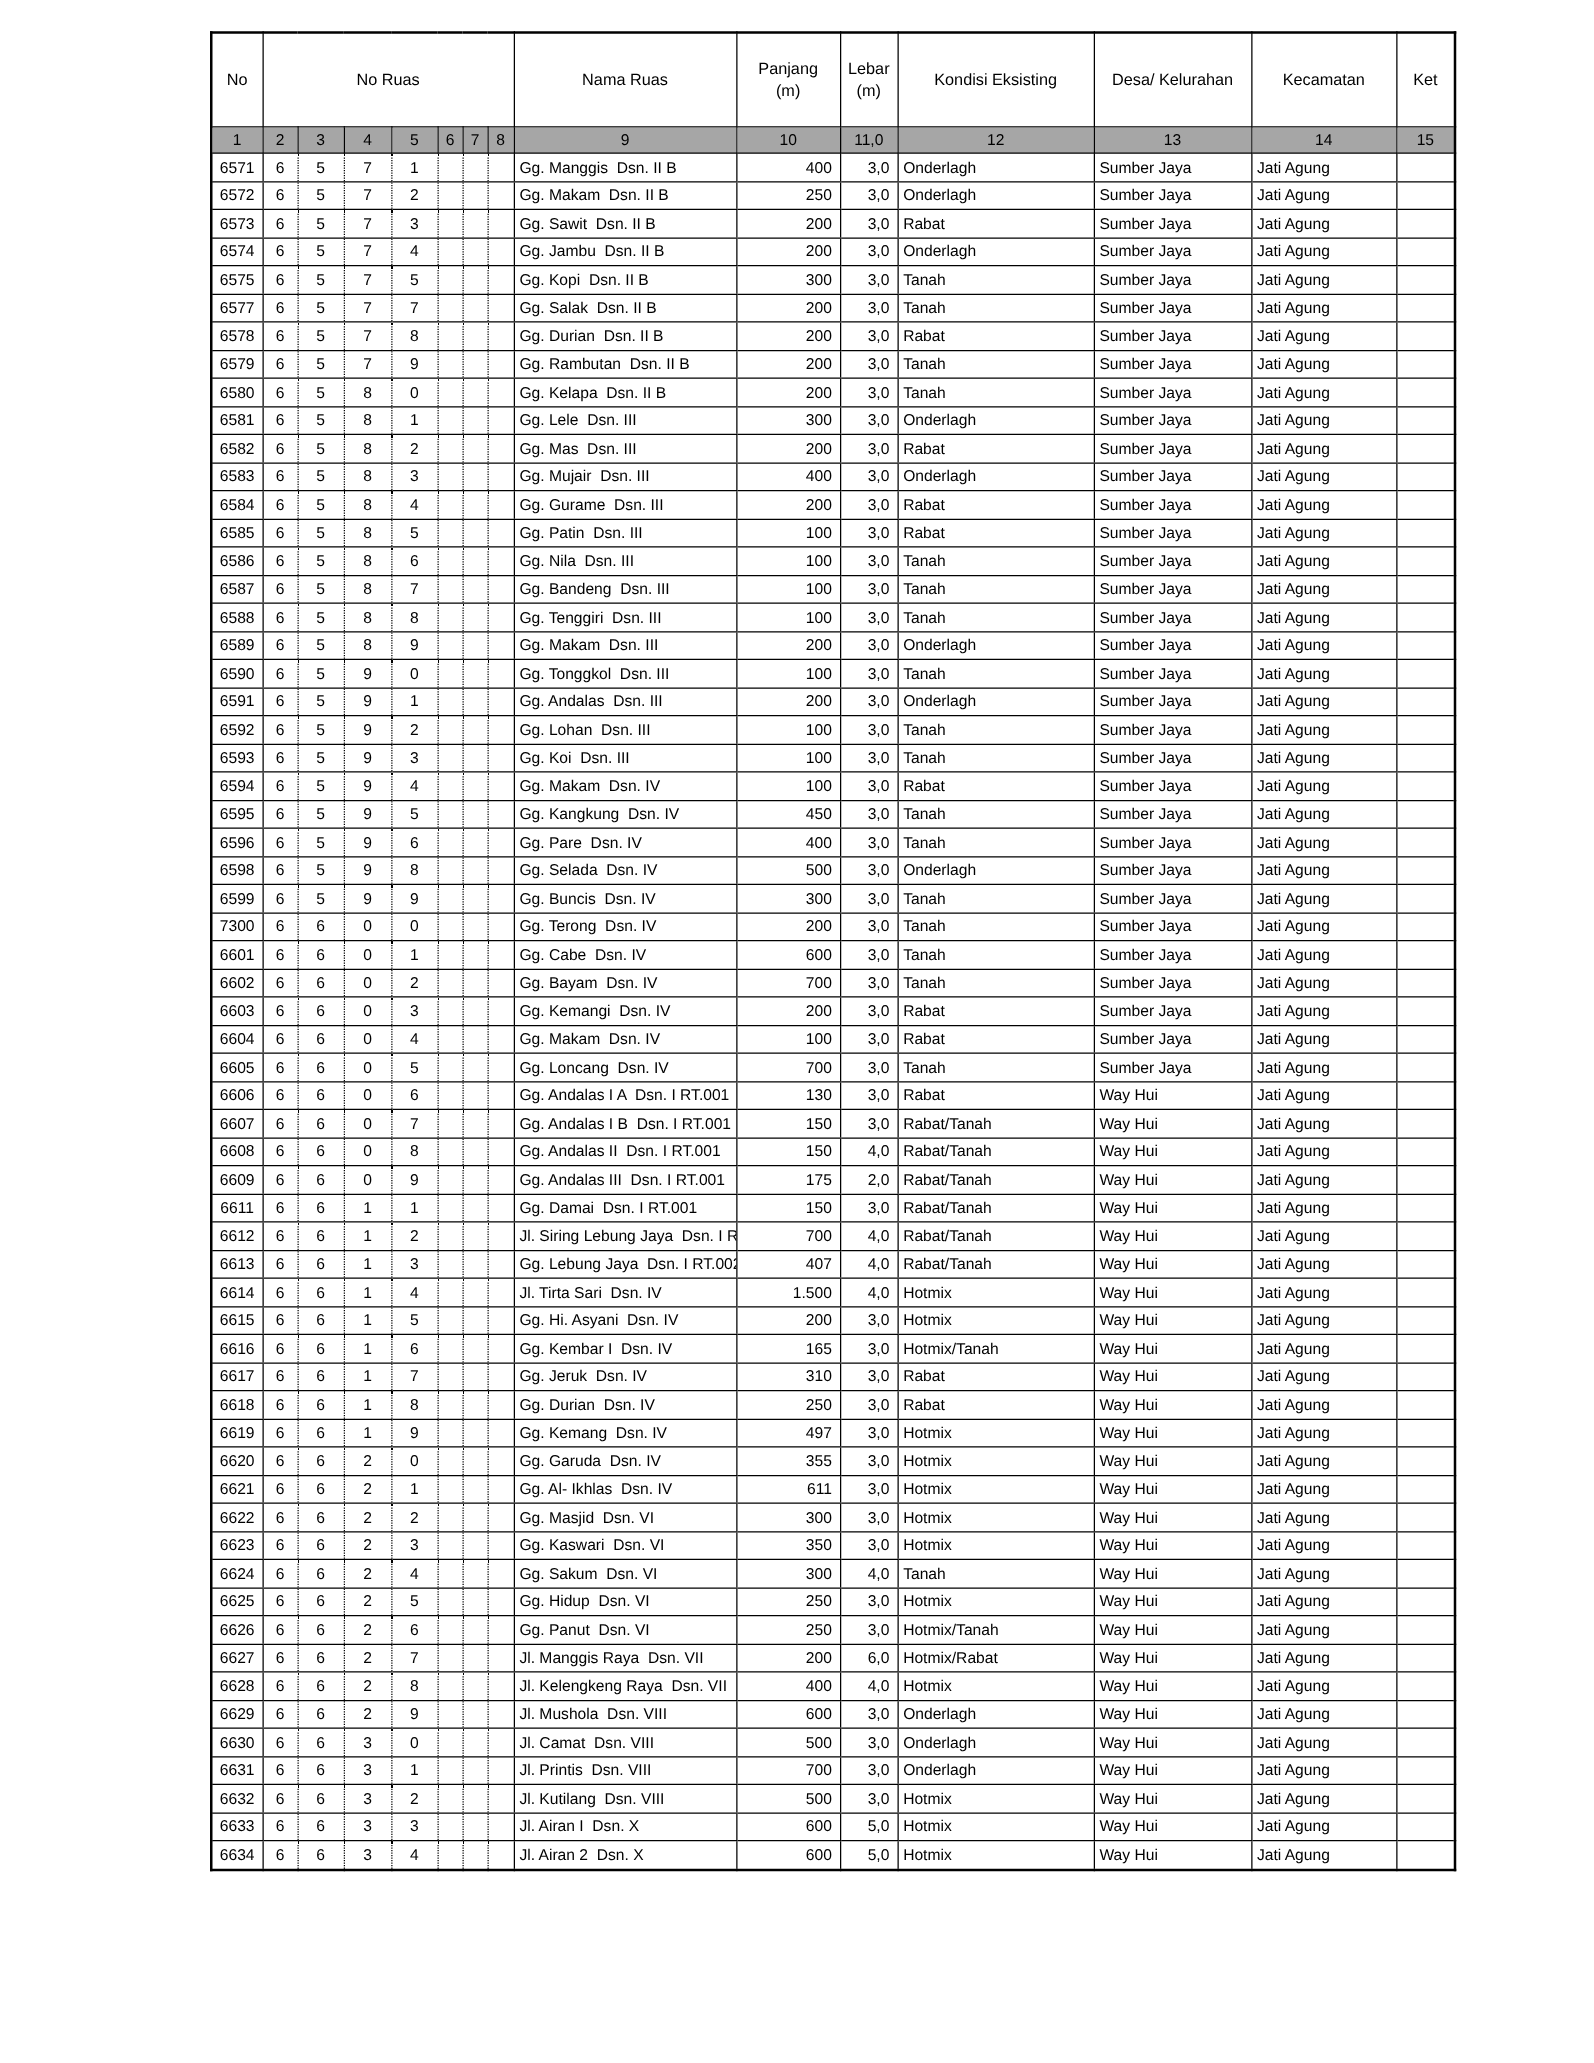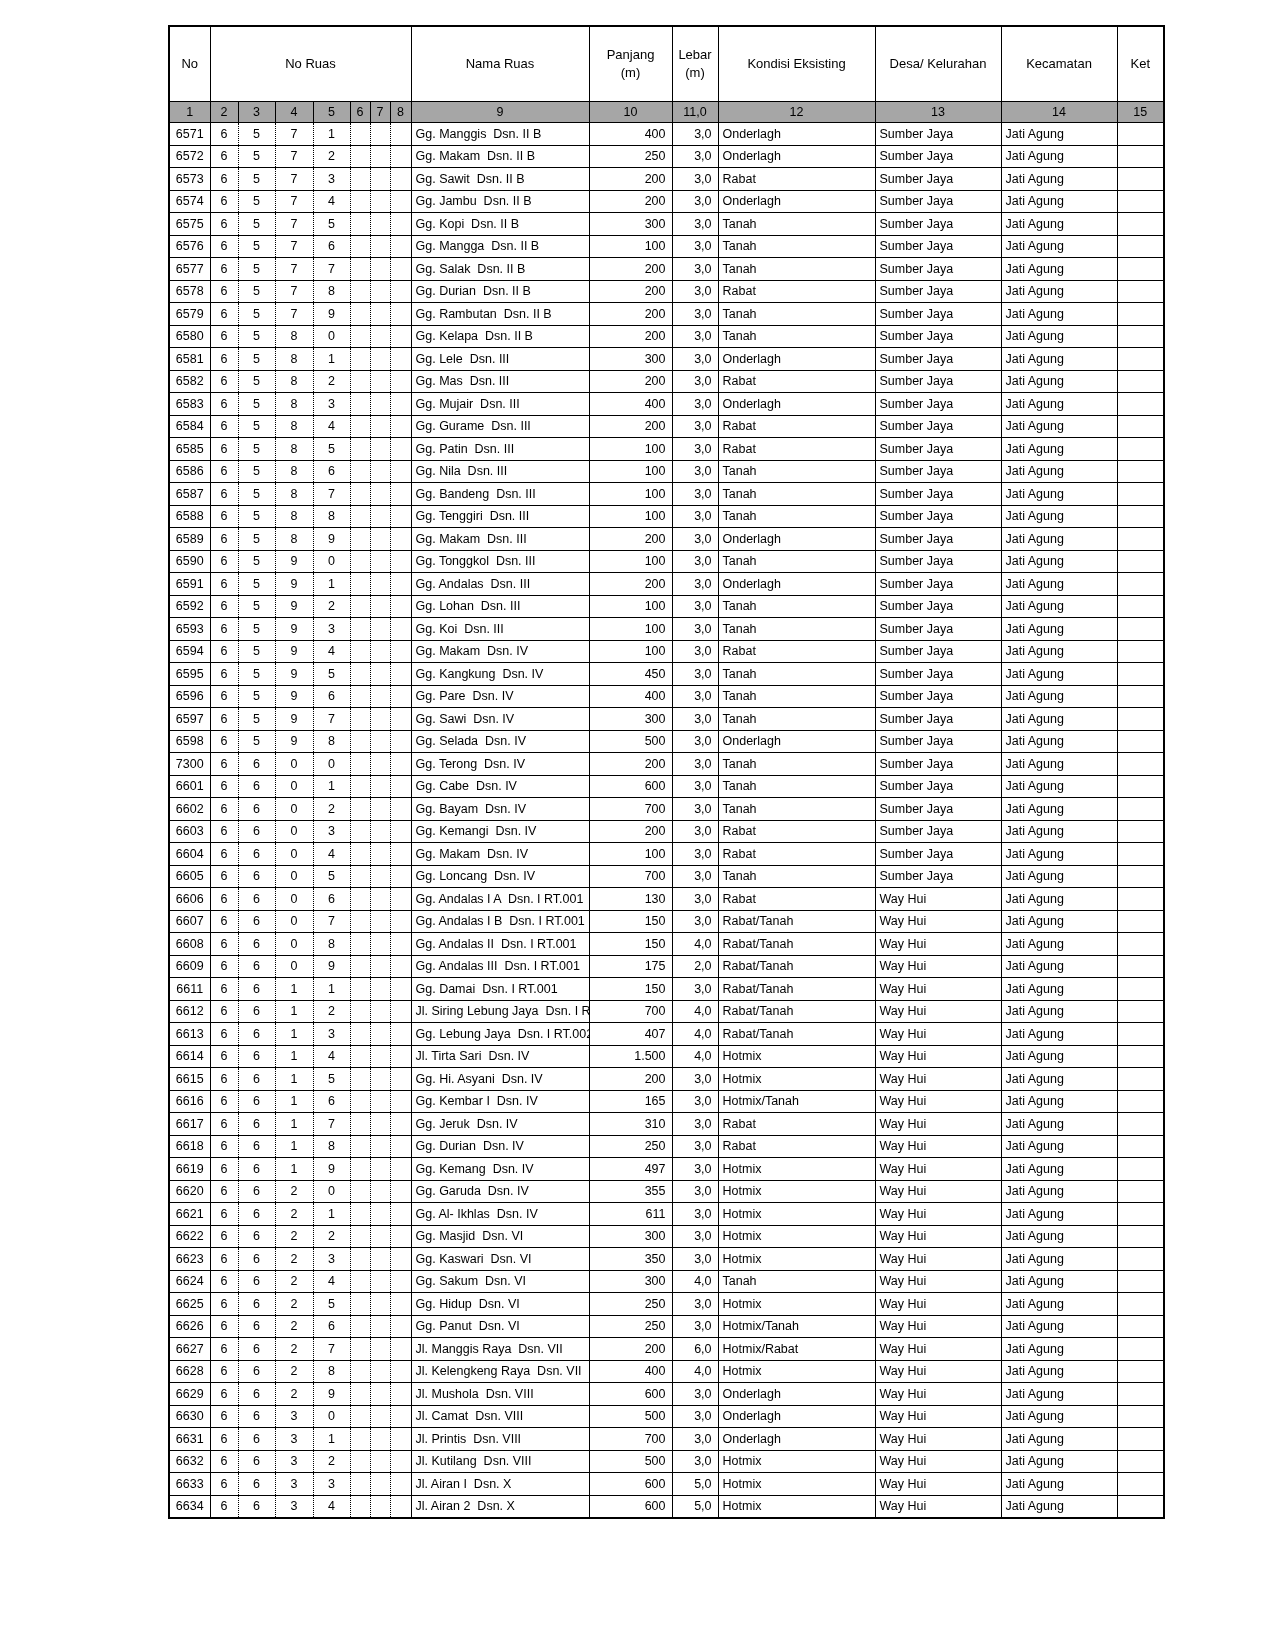--- a/index.html
+++ b/index.html
@@ -210,37 +210,20 @@
           <td class="c-r"></td>
           <td class="c-nama">Gg. Kopi  Dsn. II B</td>
           <td class="c-pj">300</td>
           <td class="c-lb">3,0</td>
           <td class="c-kon">Tanah</td>
           <td class="c-desa">Sumber Jaya</td>
           <td class="c-kec">Jati Agung</td>
           <td class="c-ket"></td>
         </tr>
         <tr>
-          <td class="c-no">6576</td>
-          <td class="c-r first">6</td>
-          <td class="c-r">5</td>
-          <td class="c-r">7</td>
-          <td class="c-r">6</td>
-          <td class="c-r"></td>
-          <td class="c-r"></td>
-          <td class="c-r"></td>
-          <td class="c-nama">Gg. Mangga  Dsn. II B</td>
-          <td class="c-pj">100</td>
-          <td class="c-lb">3,0</td>
-          <td class="c-kon">Tanah</td>
-          <td class="c-desa">Sumber Jaya</td>
-          <td class="c-kec">Jati Agung</td>
-          <td class="c-ket"></td>
-        </tr>
-        <tr>
           <td class="c-no">6577</td>
           <td class="c-r first">6</td>
           <td class="c-r">5</td>
           <td class="c-r">7</td>
           <td class="c-r">7</td>
           <td class="c-r"></td>
           <td class="c-r"></td>
           <td class="c-r"></td>
           <td class="c-nama">Gg. Salak  Dsn. II B</td>
           <td class="c-pj">200</td>
@@ -567,49 +550,49 @@
           <td class="c-r"></td>
           <td class="c-nama">Gg. Pare  Dsn. IV</td>
           <td class="c-pj">400</td>
           <td class="c-lb">3,0</td>
           <td class="c-kon">Tanah</td>
           <td class="c-desa">Sumber Jaya</td>
           <td class="c-kec">Jati Agung</td>
           <td class="c-ket"></td>
         </tr>
         <tr>
-          <td class="c-no">6597</td>
-          <td class="c-r first">6</td>
-          <td class="c-r">5</td>
-          <td class="c-r">9</td>
-          <td class="c-r">7</td>
-          <td class="c-r"></td>
-          <td class="c-r"></td>
-          <td class="c-r"></td>
-          <td class="c-nama">Gg. Sawi  Dsn. IV</td>
-          <td class="c-pj">300</td>
-          <td class="c-lb">3,0</td>
-          <td class="c-kon">Tanah</td>
-          <td class="c-desa">Sumber Jaya</td>
-          <td class="c-kec">Jati Agung</td>
-          <td class="c-ket"></td>
-        </tr>
-        <tr>
           <td class="c-no">6598</td>
           <td class="c-r first">6</td>
           <td class="c-r">5</td>
           <td class="c-r">9</td>
           <td class="c-r">8</td>
           <td class="c-r"></td>
           <td class="c-r"></td>
           <td class="c-r"></td>
           <td class="c-nama">Gg. Selada  Dsn. IV</td>
           <td class="c-pj">500</td>
           <td class="c-lb">3,0</td>
           <td class="c-kon">Onderlagh</td>
+          <td class="c-desa">Sumber Jaya</td>
+          <td class="c-kec">Jati Agung</td>
+          <td class="c-ket"></td>
+        </tr>
+        <tr>
+          <td class="c-no">6599</td>
+          <td class="c-r first">6</td>
+          <td class="c-r">5</td>
+          <td class="c-r">9</td>
+          <td class="c-r">9</td>
+          <td class="c-r"></td>
+          <td class="c-r"></td>
+          <td class="c-r"></td>
+          <td class="c-nama">Gg. Buncis  Dsn. IV</td>
+          <td class="c-pj">300</td>
+          <td class="c-lb">3,0</td>
+          <td class="c-kon">Tanah</td>
           <td class="c-desa">Sumber Jaya</td>
           <td class="c-kec">Jati Agung</td>
           <td class="c-ket"></td>
         </tr>
         <tr>
           <td class="c-no">7300</td>
           <td class="c-r first">6</td>
           <td class="c-r">6</td>
           <td class="c-r">0</td>
           <td class="c-r">0</td>

